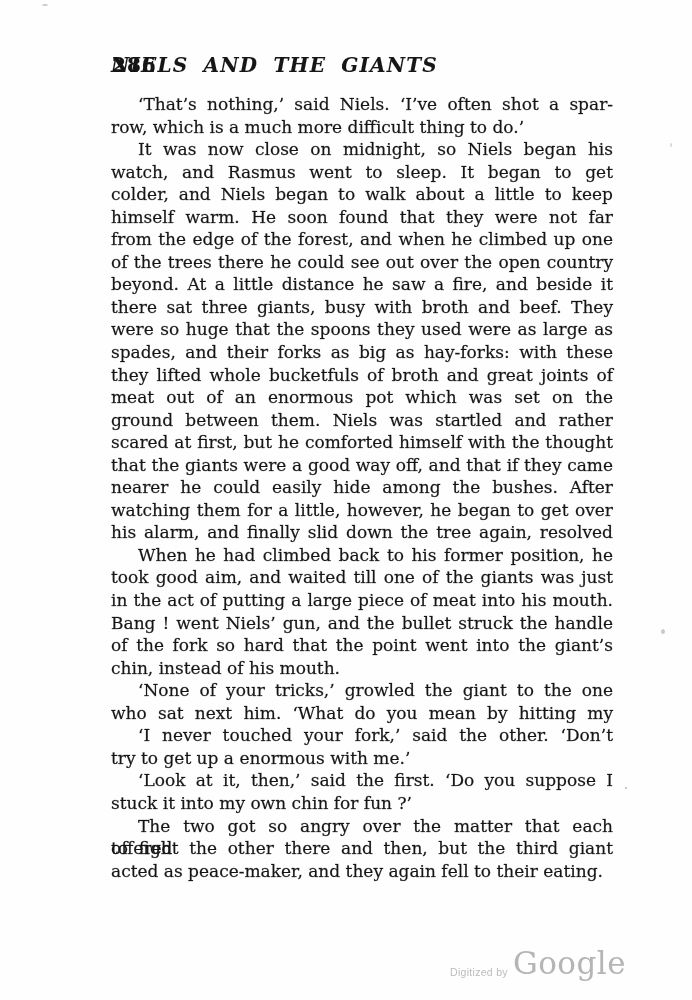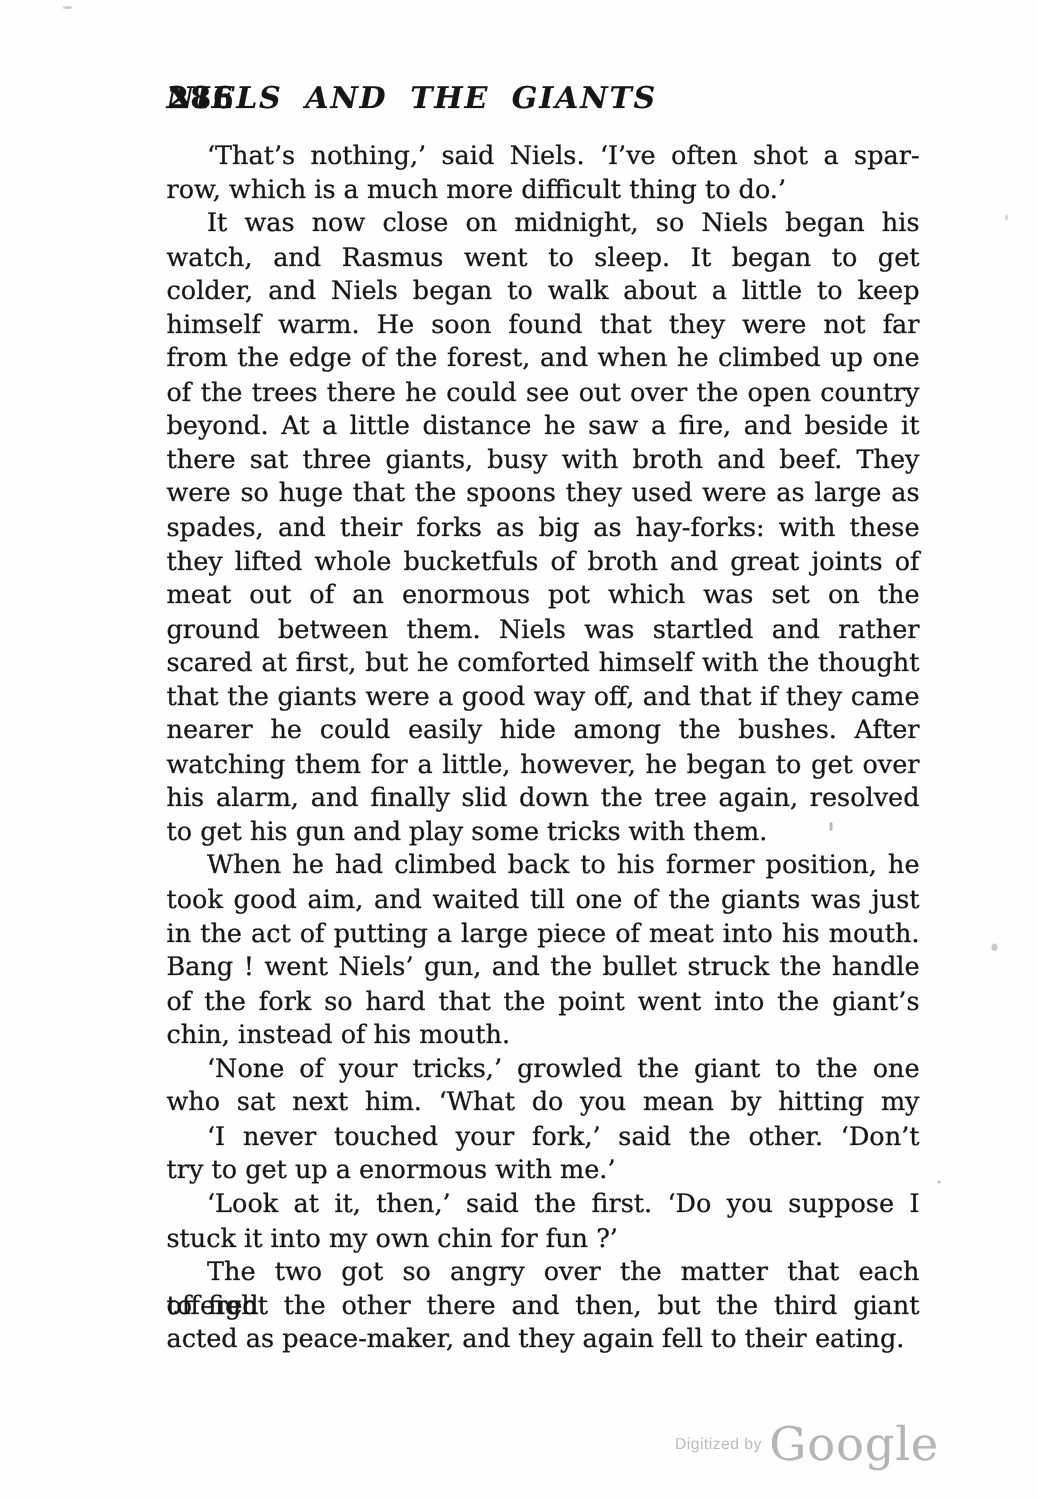--- a/index.html
+++ b/index.html
@@ -59,21 +59,21 @@
   .line { white-space: normal; overflow: visible; }
   .line.end { text-align-last: left; }
   .line.indent { text-indent: 27px; }
   .it { }
   
   .watermark {
     position: absolute;
     left: 450px;
     top: 948px;
     display: flex;
-    align-items: center;
+    align-items: flex-end;
     gap: 5px;
   }
   .wm-small {
     font-family: "Liberation Sans", sans-serif;
     font-size: 10.5px;
     color: #bcbcbc;
     letter-spacing: 0.3px;
   }
   .wm-google {
     font-family: "DejaVu Serif", serif;
@@ -120,21 +120,20 @@
       <div class="line">were so huge that the spoons they used were as large as</div>
       <div class="line">spades, and their forks as big as hay-forks: with these</div>
       <div class="line">they lifted whole bucketfuls of broth and great joints of</div>
       <div class="line">meat out of an enormous pot which was set on the</div>
       <div class="line">ground between them.  Niels was startled and rather</div>
       <div class="line">scared at first, but he comforted himself with the thought</div>
       <div class="line">that the giants were a good way off, and that if they came</div>
       <div class="line">nearer he could easily hide among the bushes.  After</div>
       <div class="line">watching them for a little, however, he began to get over</div>
       <div class="line">his alarm, and finally slid down the tree again, resolved</div>
-      <div class="line end">to get his gun and play some tricks with them.</div>
       <div class="line indent">When he had climbed back to his former position, he</div>
       <div class="line">took good aim, and waited till one of the giants was just</div>
       <div class="line">in the act of putting a large piece of meat into his mouth.</div>
       <div class="line"><span class="it">Bang !</span><span> went Niels’ gun, and the bullet struck the handle</span></div>
       <div class="line">of the fork so hard that the point went into the giant’s</div>
       <div class="line end">chin, instead of his mouth.</div>
       <div class="line indent">‘None of your tricks,’ growled the giant to the one</div>
       <div class="line">who sat next him.  ‘What do you mean by hitting my</div>
       <div class="line indent">‘I never touched your fork,’ said the other.  ‘Don’t</div>
       <div class="line end">try to get up a enormous with me.’</div>

